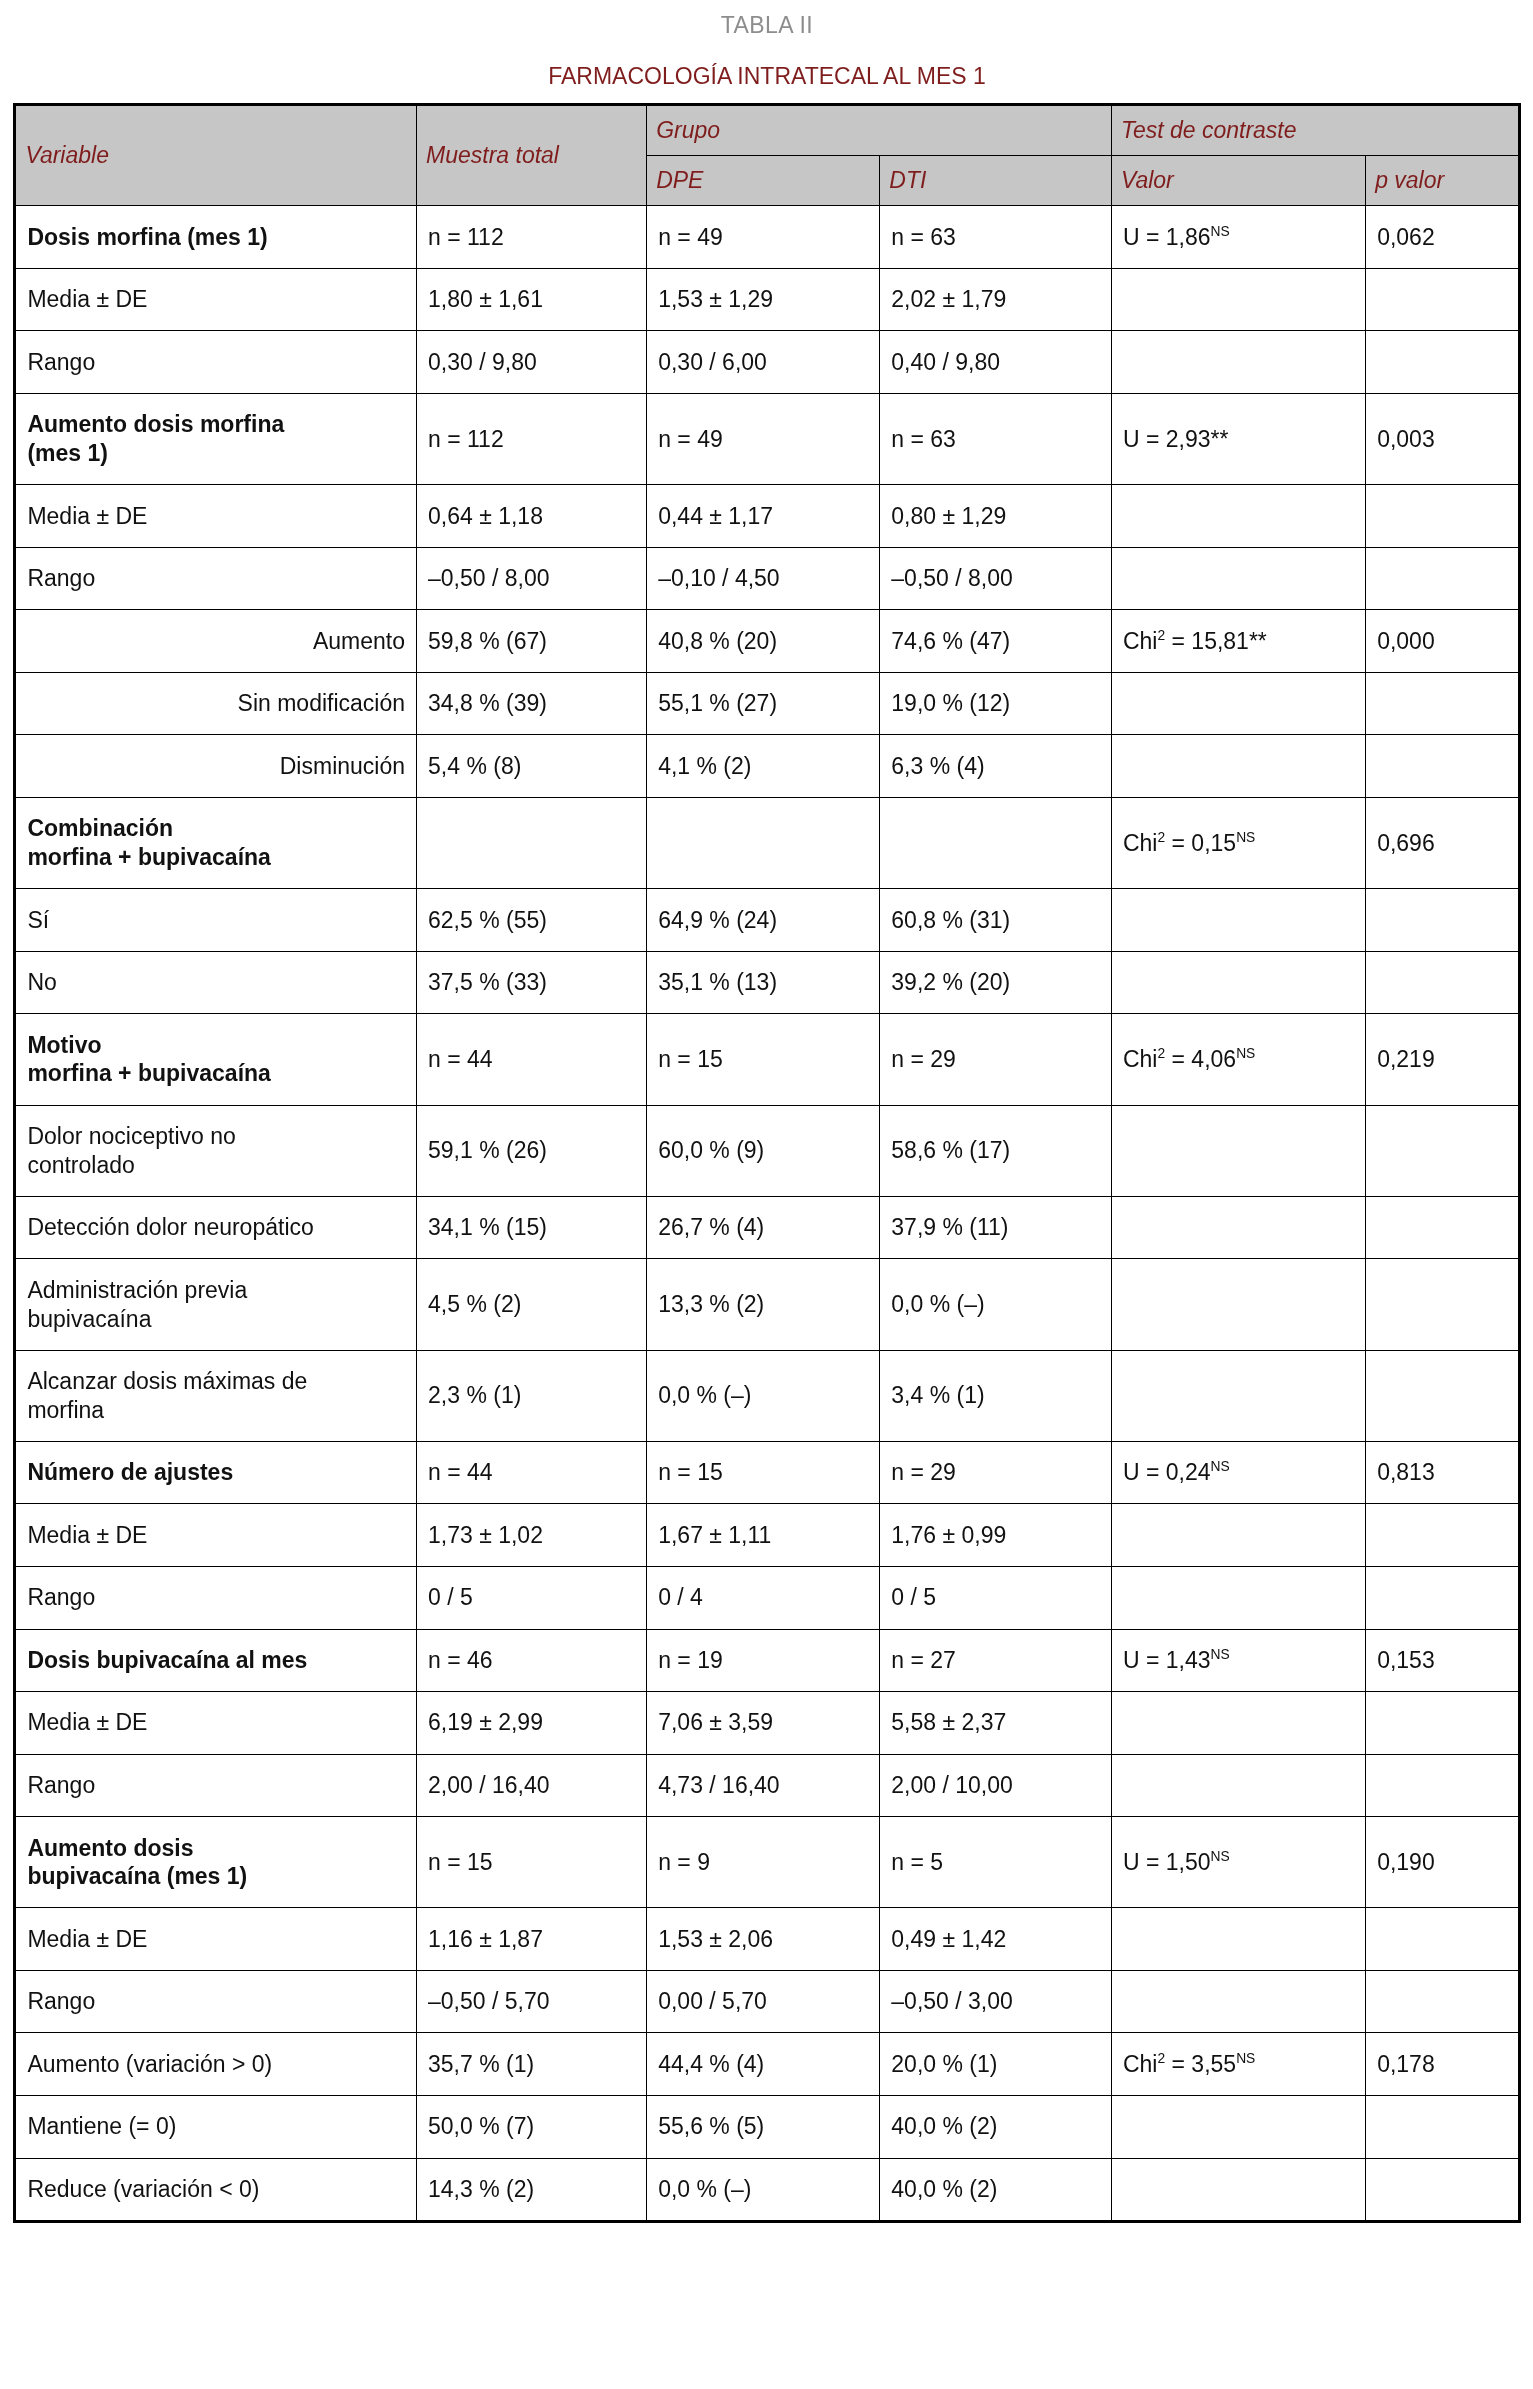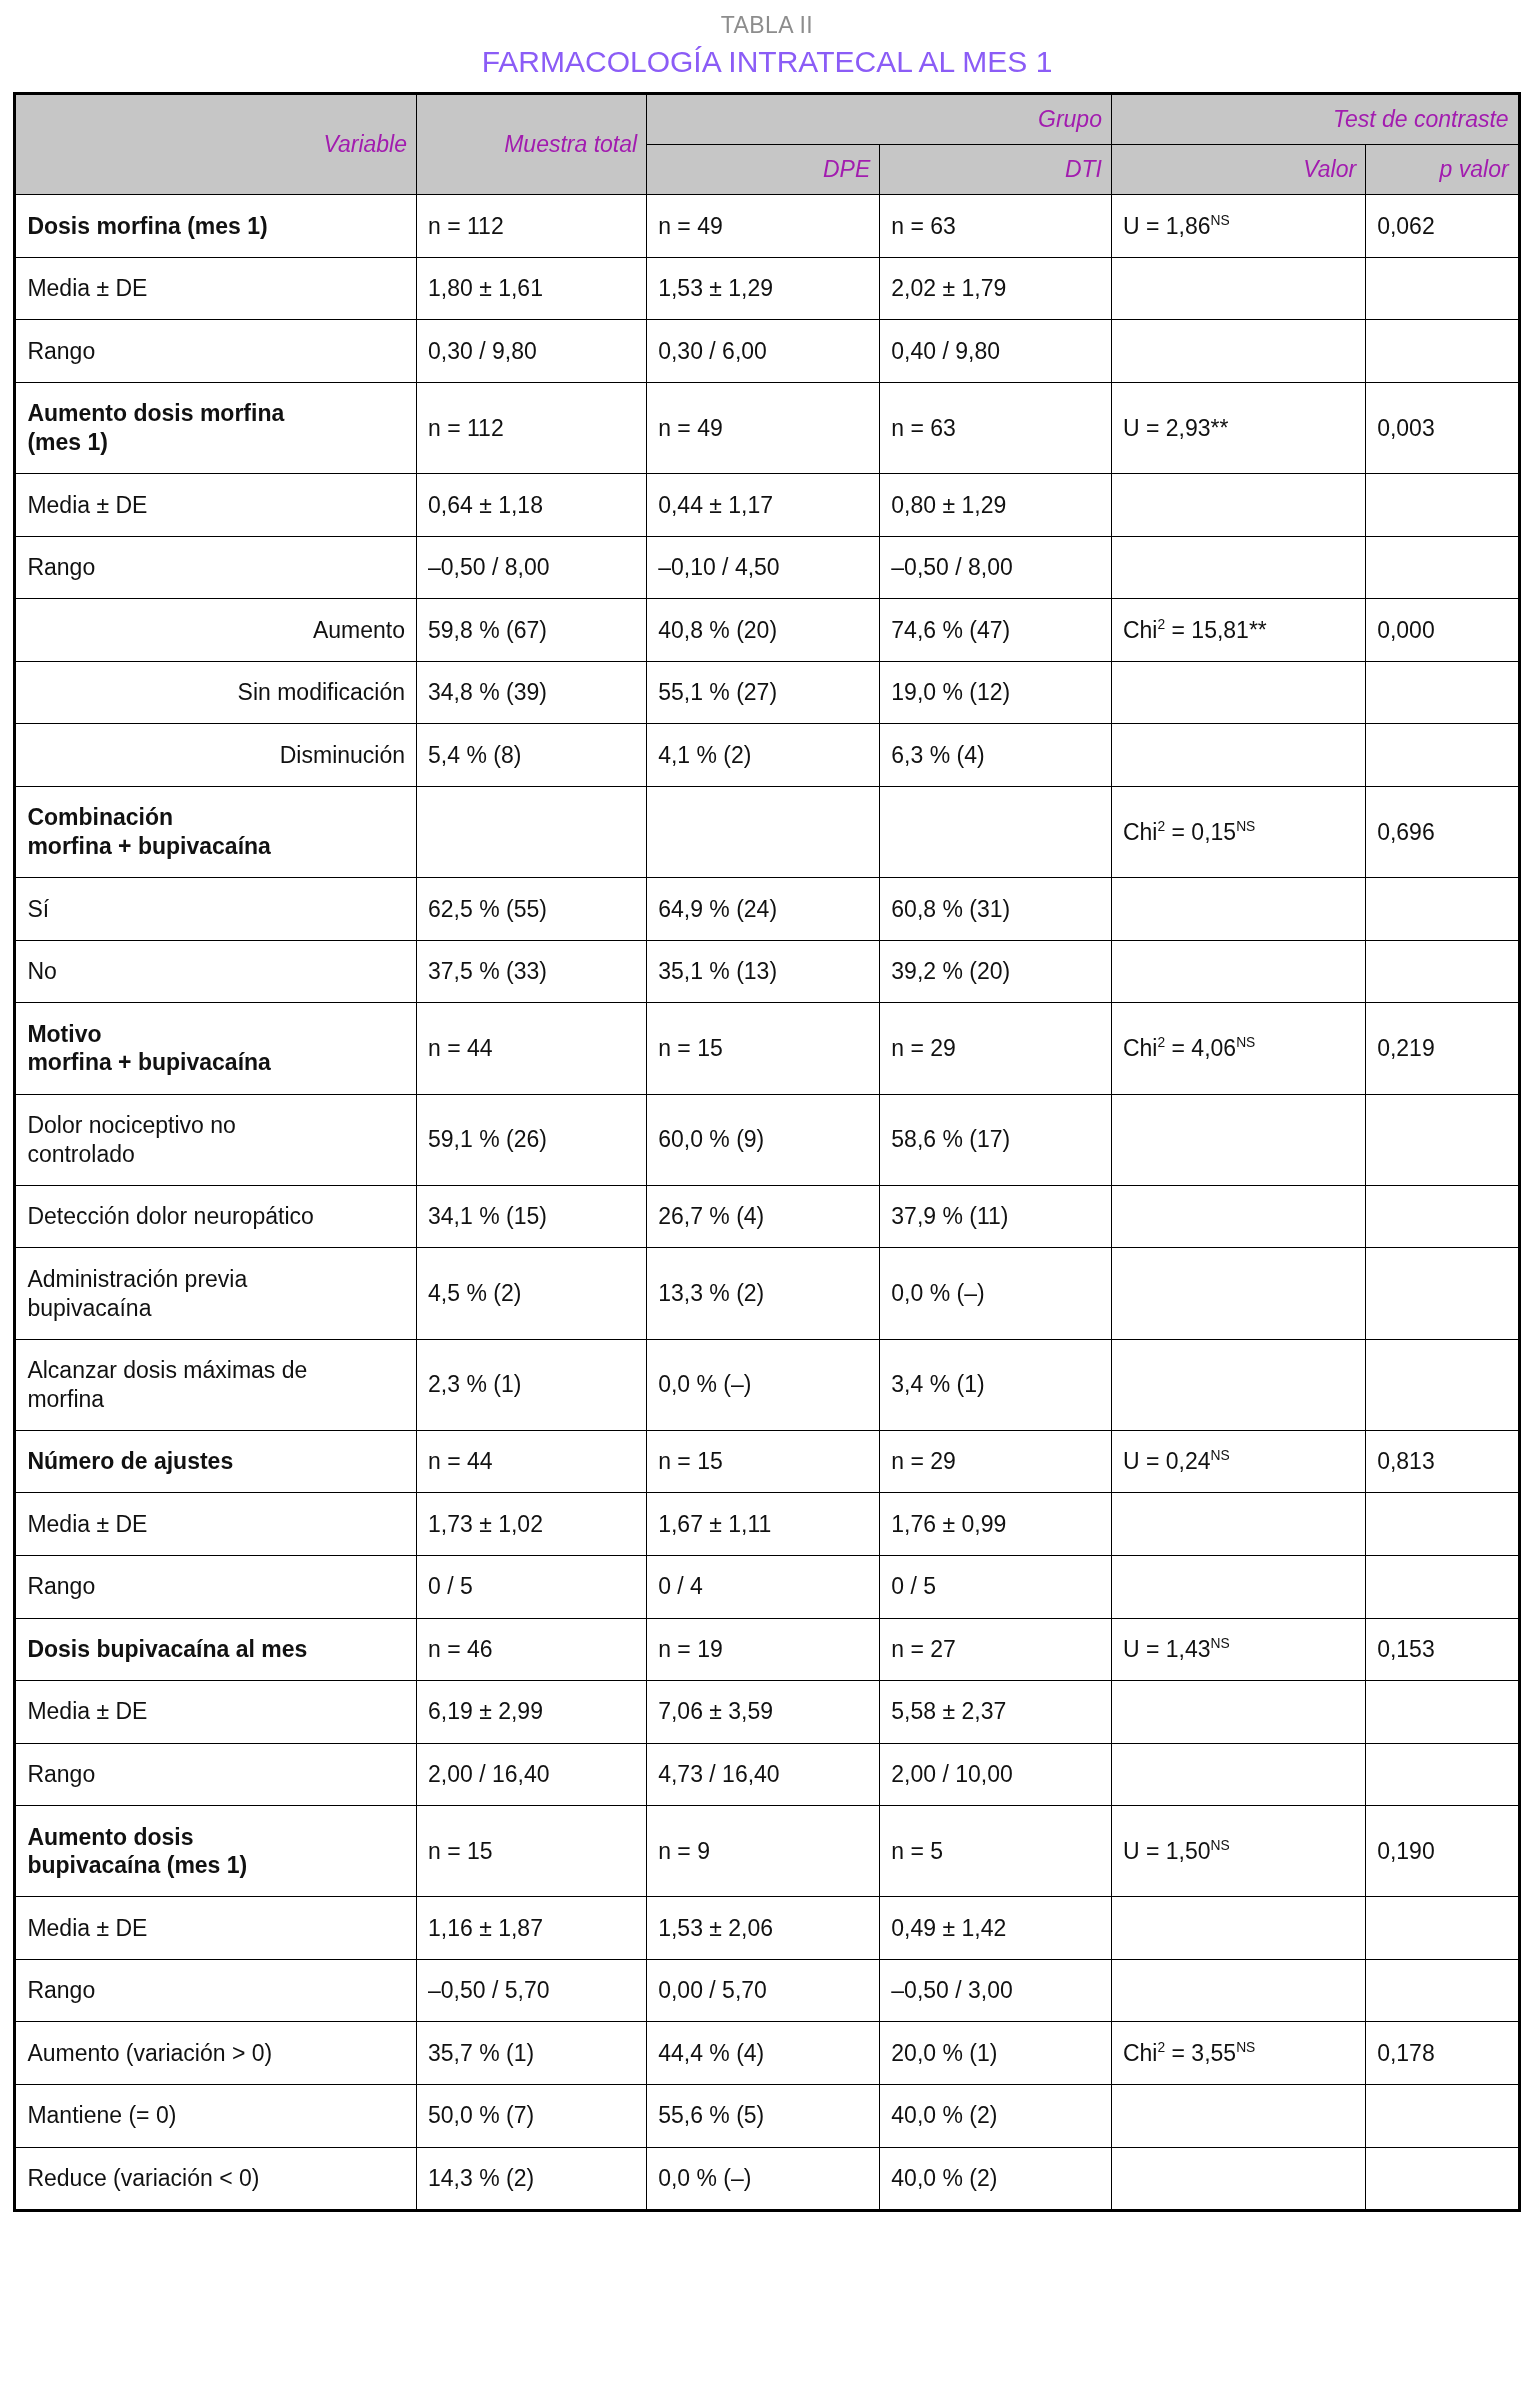--- a/index.html
+++ b/index.html
@@ -14,40 +14,40 @@
   }
   .title {
     text-align: center;
     font-size: 23px;
     font-weight: normal;
     letter-spacing: 0.4px;
     color: #8d8d8d;
   }
   .subtitle {
     text-align: center;
-    font-size: 30px;
-    margin-top: 6px;
-    color: #8b5cf6;
+    font-size: 23px;
+    margin-top: 24px;
+    color: #7f1d1d;
   }
   table.data {
     width: 100%;
     border-collapse: collapse;
     table-layout: fixed;
     margin-top: 13.4px;
     border: 3px solid #000000;
   }
   .data th {
     background: #c6c6c6;
     font-style: italic;
     font-weight: normal;
     font-size: 23px;
-    color: #a21caf;
+    color: #7f1d1d;
     border: 1.5px solid #000000;
     padding: 11px 9px;
-    text-align: right;
+    text-align: left;
     vertical-align: middle;
   }
   .data td {
     border: 1.5px solid #000000;
     font-size: 23px;
     padding: 16.4px 11px;
     vertical-align: middle;
     line-height: 1.25;
     color: #111111;
     overflow: hidden;

